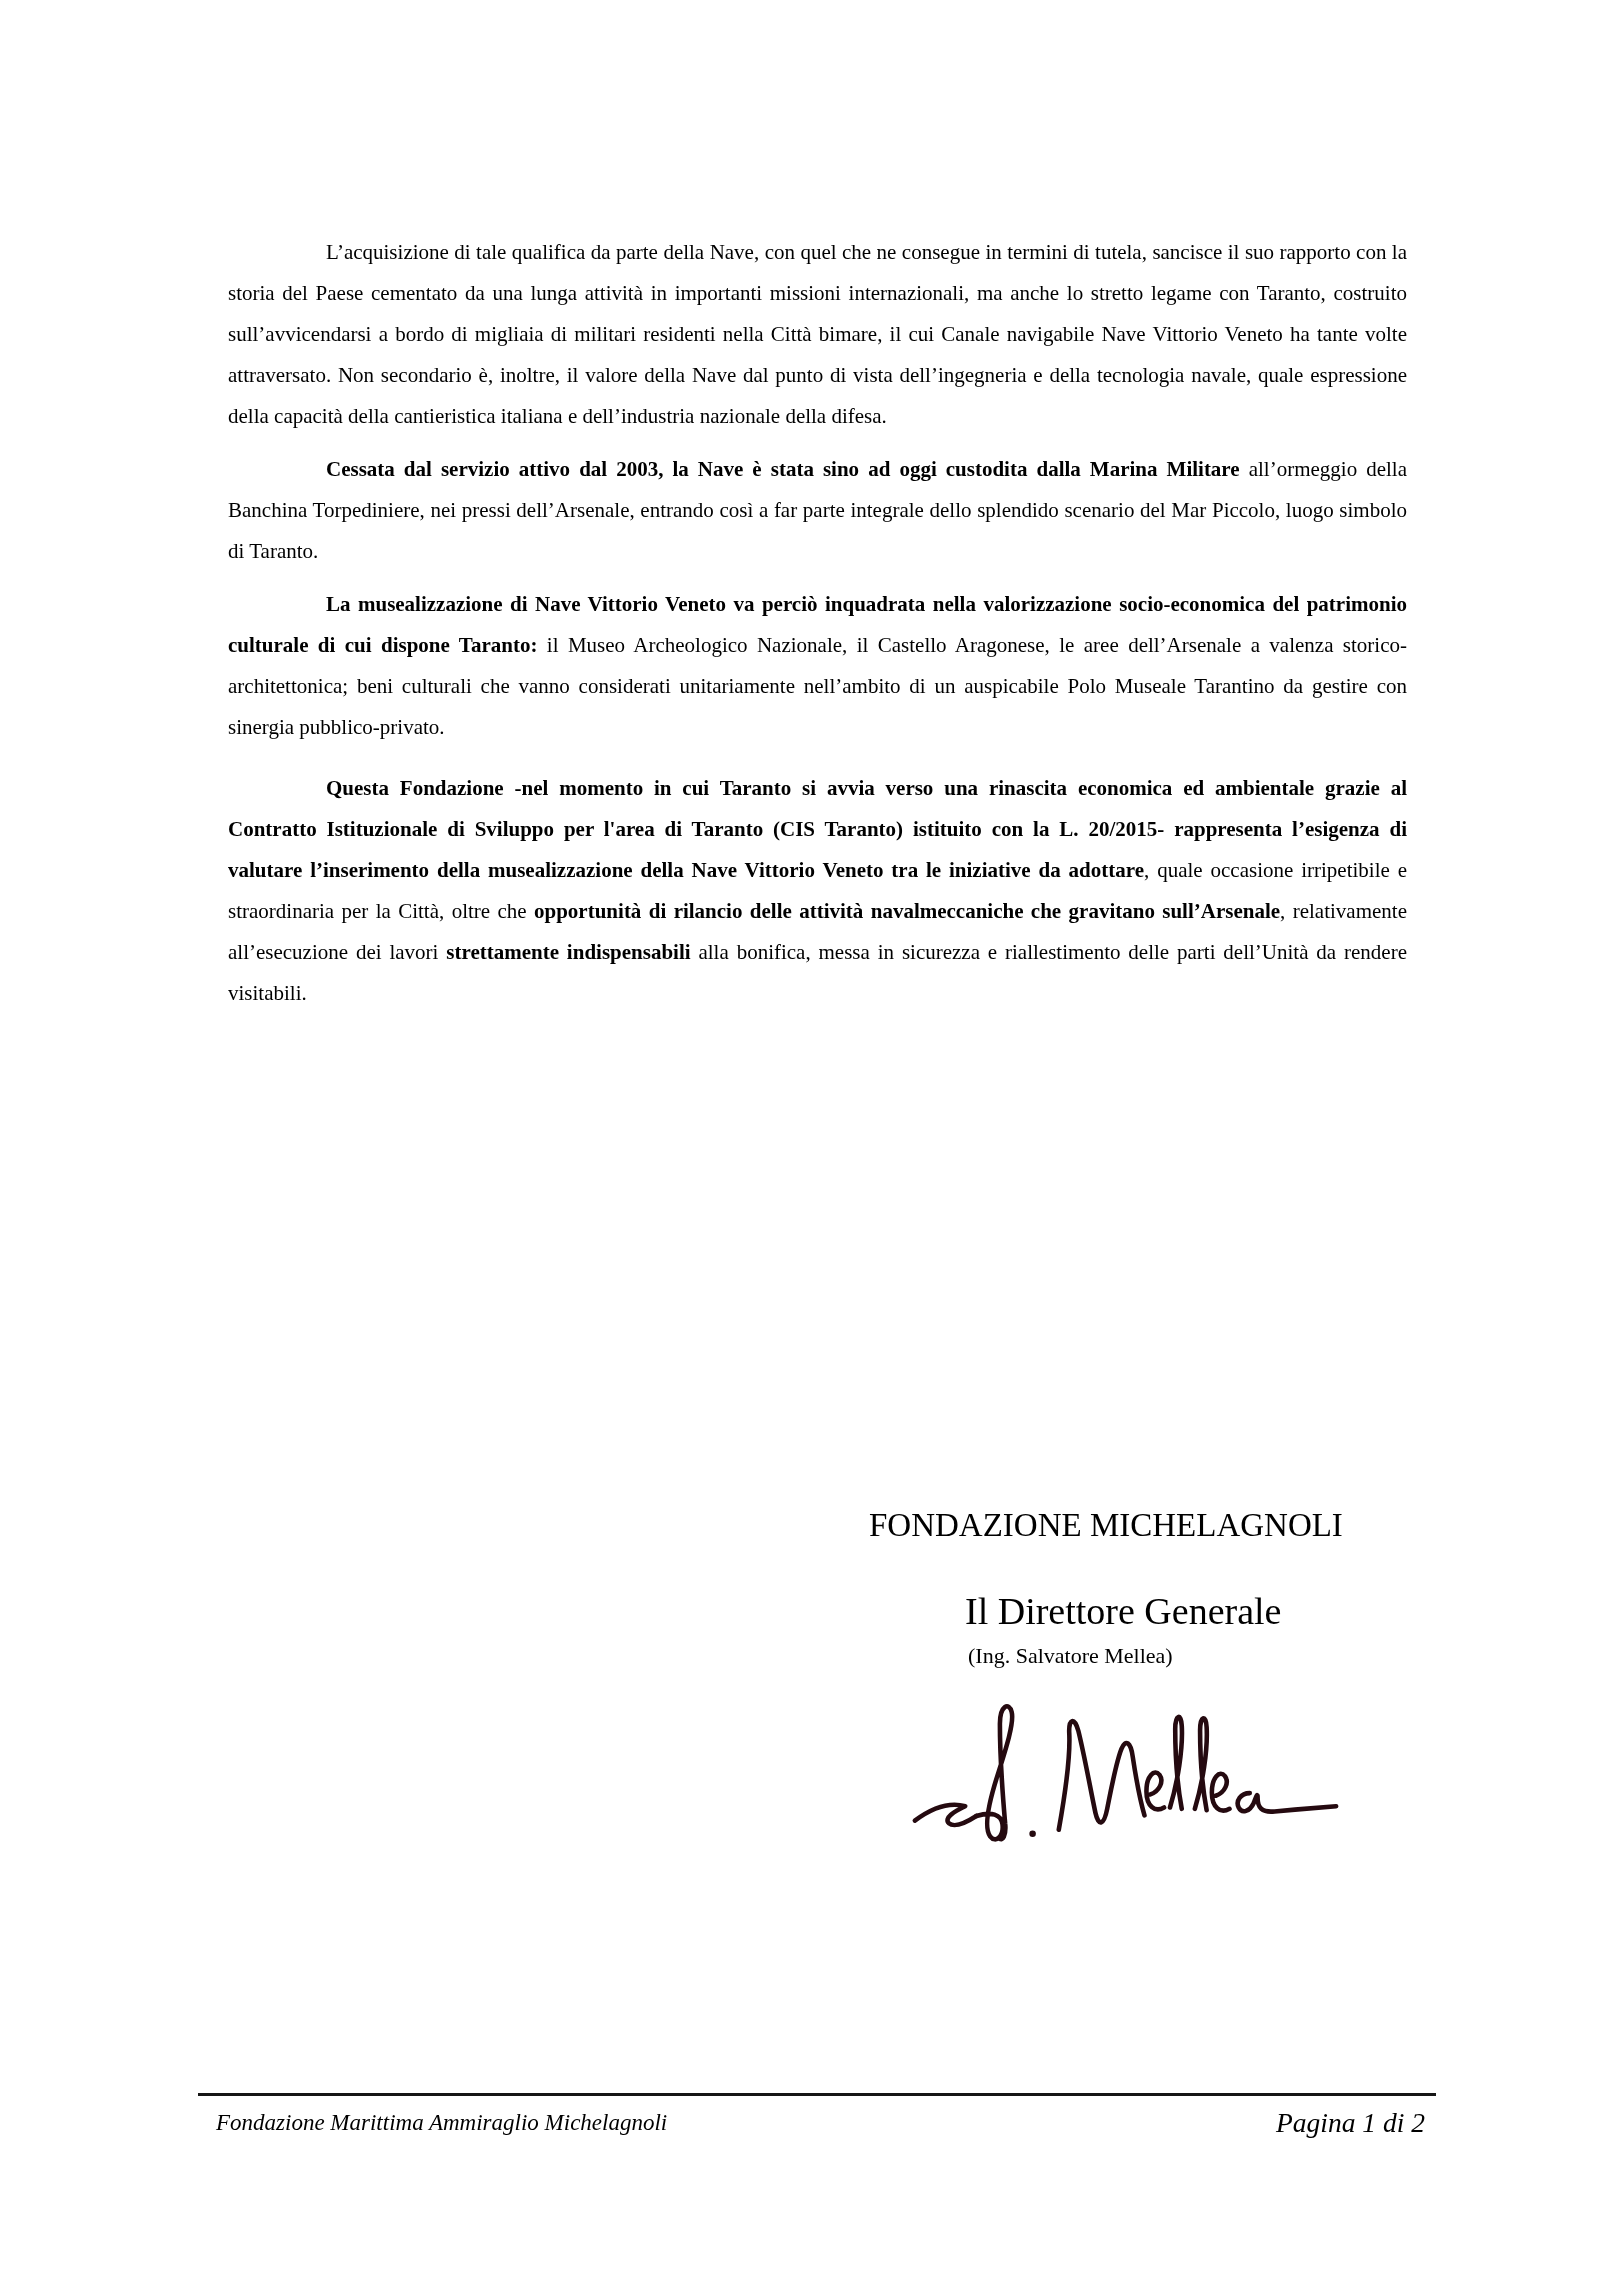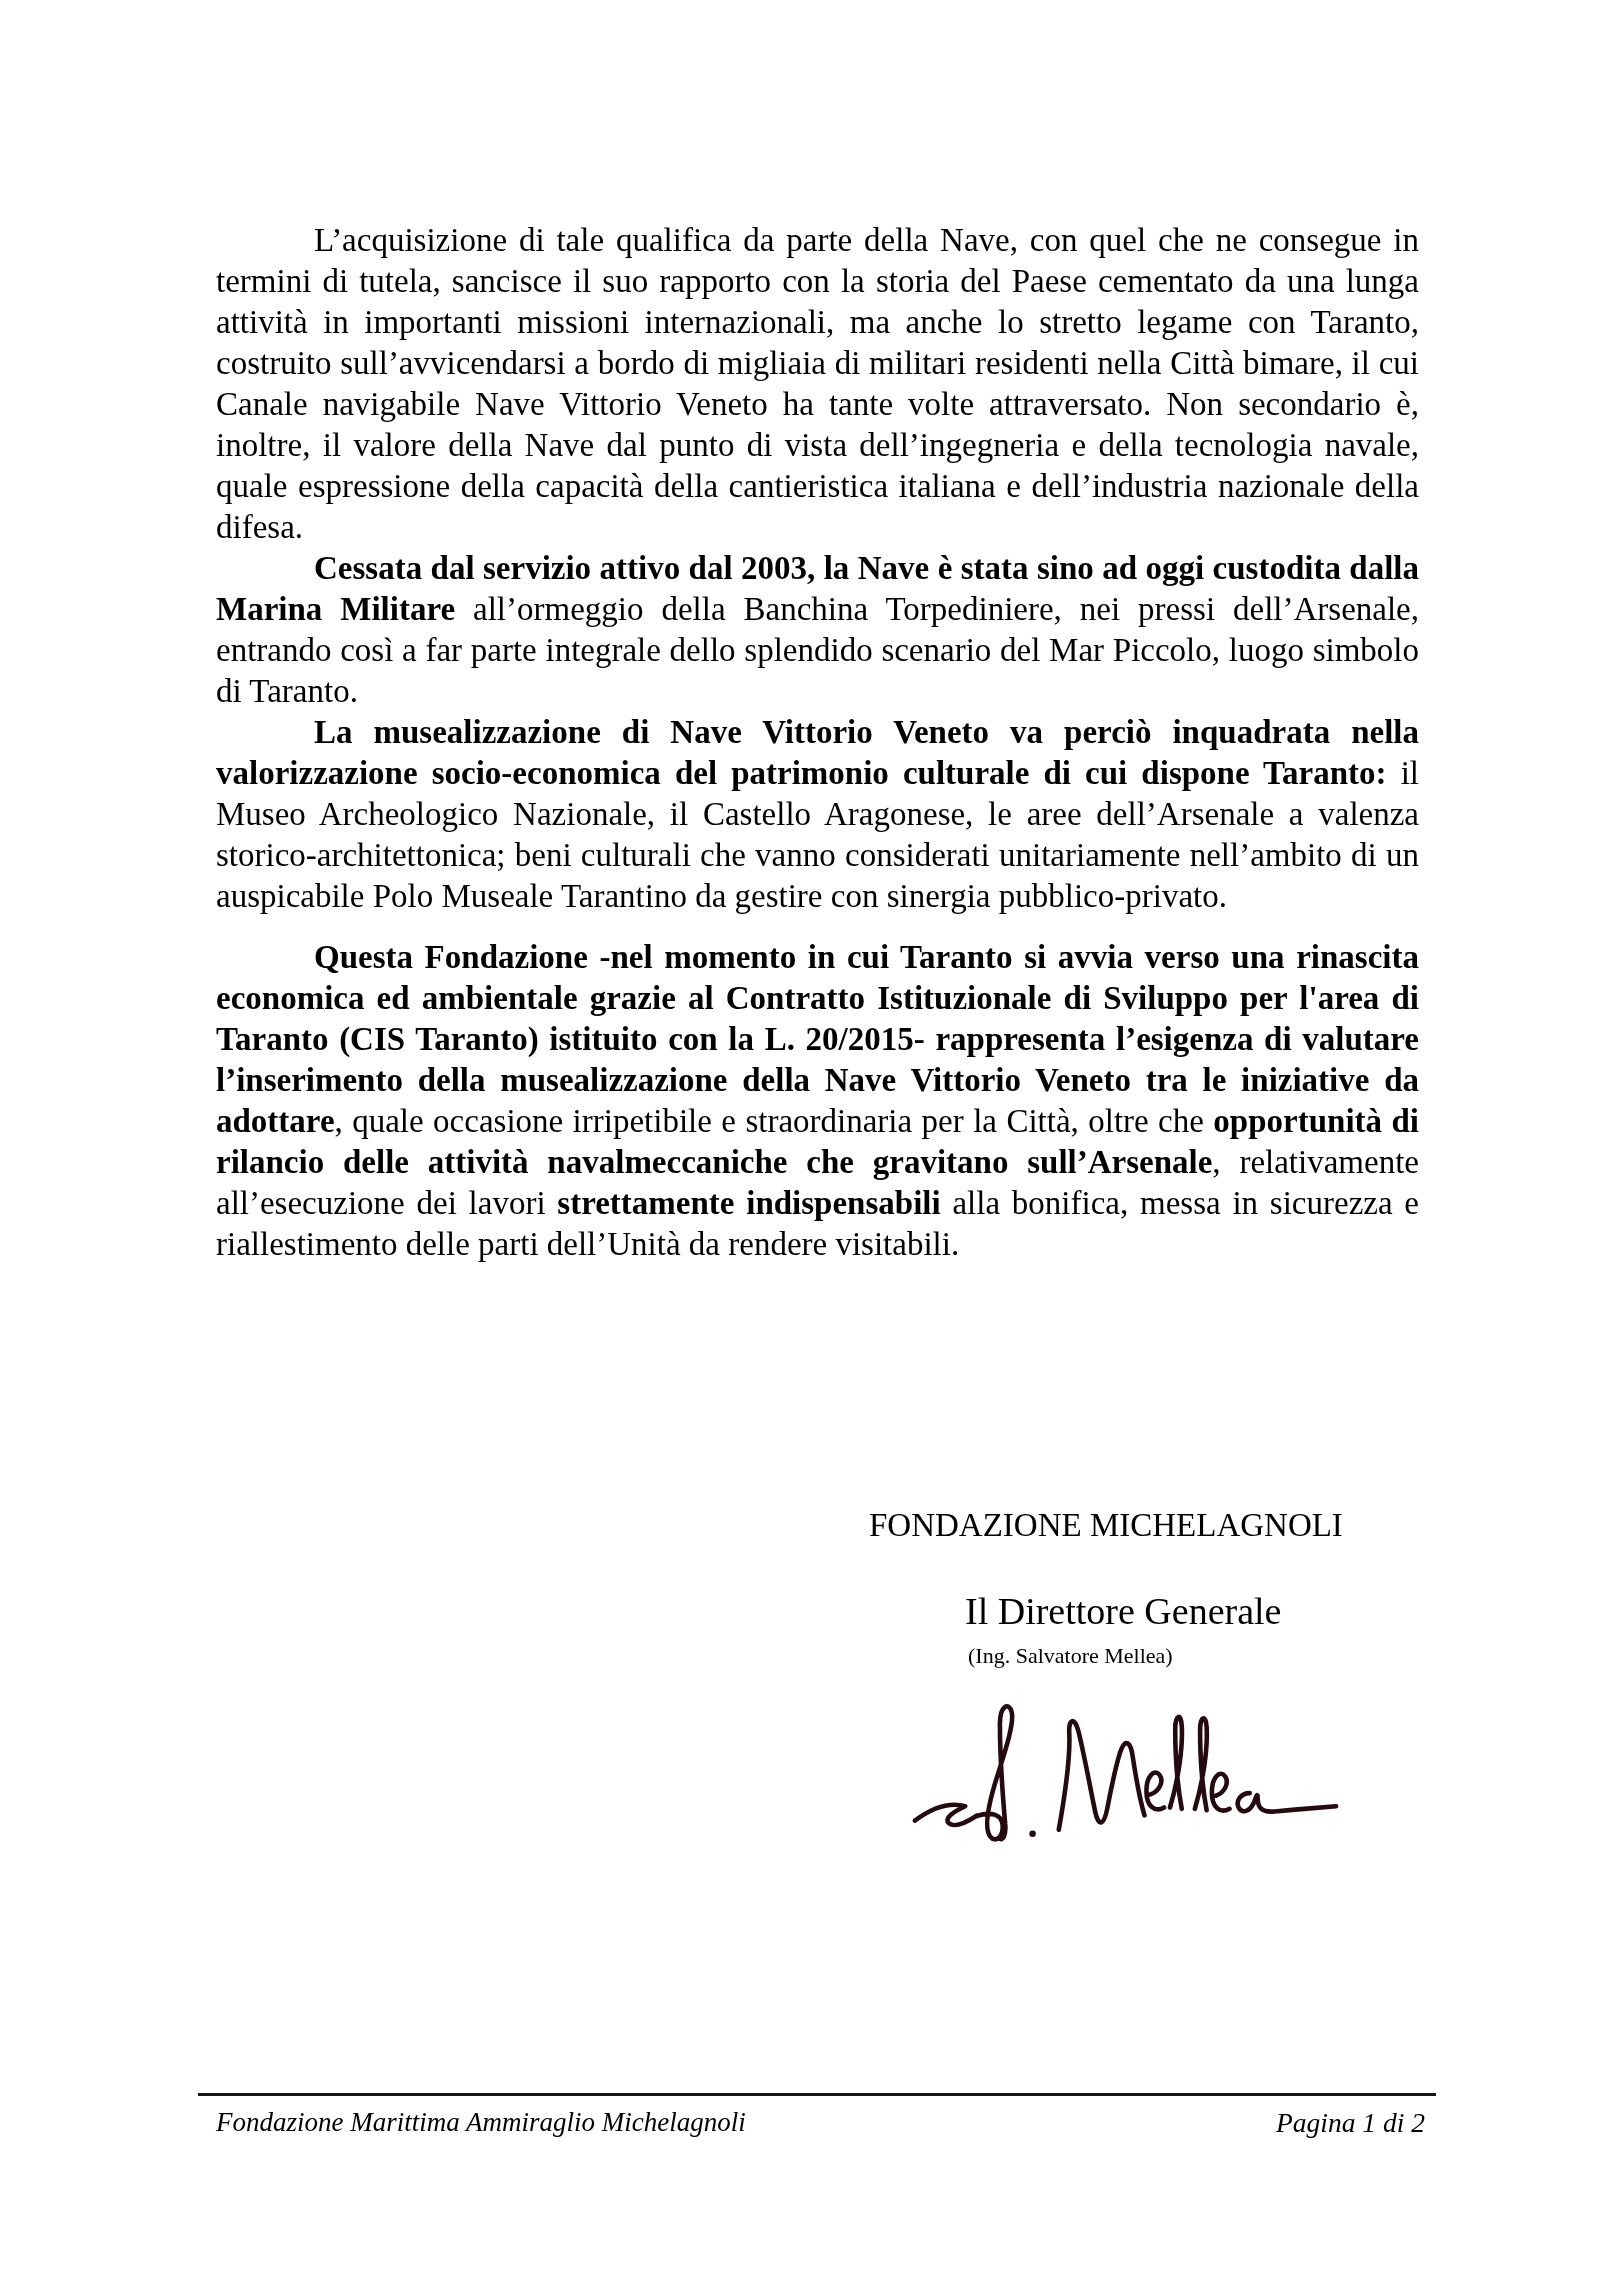--- a/index.html
+++ b/index.html
@@ -13,22 +13,22 @@
     color: #000000;
     overflow: hidden;
   }
   .content {
     position: absolute;
     left: 216px;
     top: 220px;
     width: 1203px;
   }
   .content p {
-    margin: 0;
-    font-size: 33px;
+    margin: 12px;
+    font-size: 21px;
     line-height: 41px;
     text-align: justify;
     text-indent: 98px;
   }
   .content p.spaced-before { margin-top: 19.6px; }
   .b { font-weight: bold; }
   .closing-org {
     position: absolute;
     left: 869px;
     top: 1505px;
@@ -64,21 +64,21 @@
     left: 198px;
     top: 2093px;
     width: 1238px;
     height: 3.3px;
     background: #161616;
   }
   .footer-left {
     position: absolute;
     left: 216px;
     top: 2103px;
-    font-size: 27px;
+    font-size: 23px;
     line-height: 39px;
     font-style: italic;
   }
   .footer-right {
     position: absolute;
     top: 2103px;
     right: 198px;
     font-size: 27.5px;
     line-height: 39px;
     font-style: italic;

